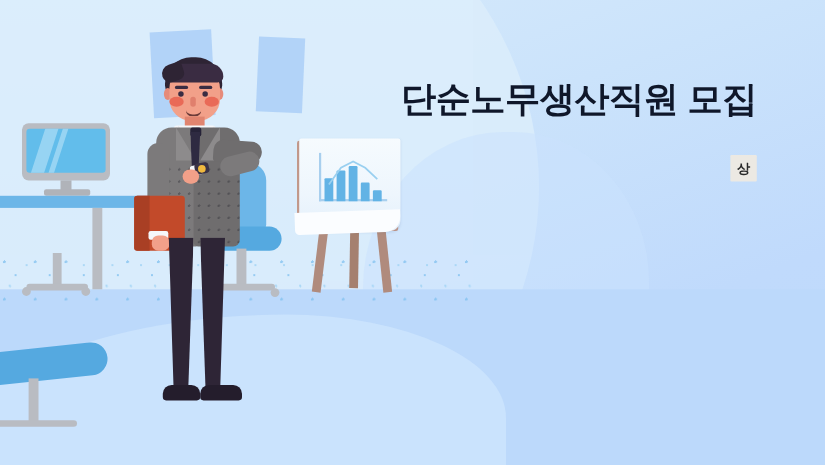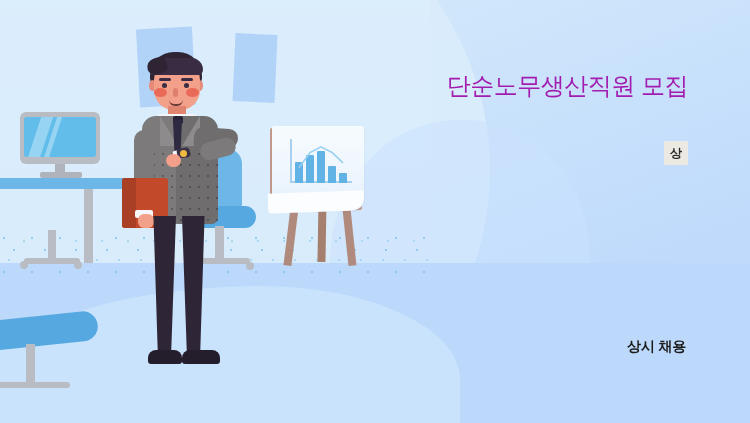--- a/index.html
+++ b/index.html
@@ -394,24 +394,24 @@
   .m-shoe.l { left: 28px; width: 34px; }
   .m-shoe.r { left: 62px; width: 38px; }
 
   
   .headline {
     position: absolute;
     left: 284px;
     top: 72px;
     width: 404px;
     text-align: right;
-    font-size: 24px;
-    font-weight: 400;
+    font-size: 32px;
+    font-weight: 700;
     letter-spacing: -0.5px;
-    color: #a21caf;
+    color: #0f172a;
     line-height: 1.16;
     white-space: nowrap;
   }
   .company-row {
     position: absolute;
     left: 420px;
     top: 141px;
     width: 268px;
     display: flex;
     align-items: center;
@@ -561,14 +561,13 @@
     <div class="m-shoe l"></div>
     <div class="m-shoe r"></div>
   </div>
 
   <div class="headline">단순노무생산직원 모집</div>
 
   <div class="company-row">
     <div class="company-badge">상</div>
   </div>
 
-  <div class="hiring-note">상시 채용</div>
 </div>
 
 </body></html>

